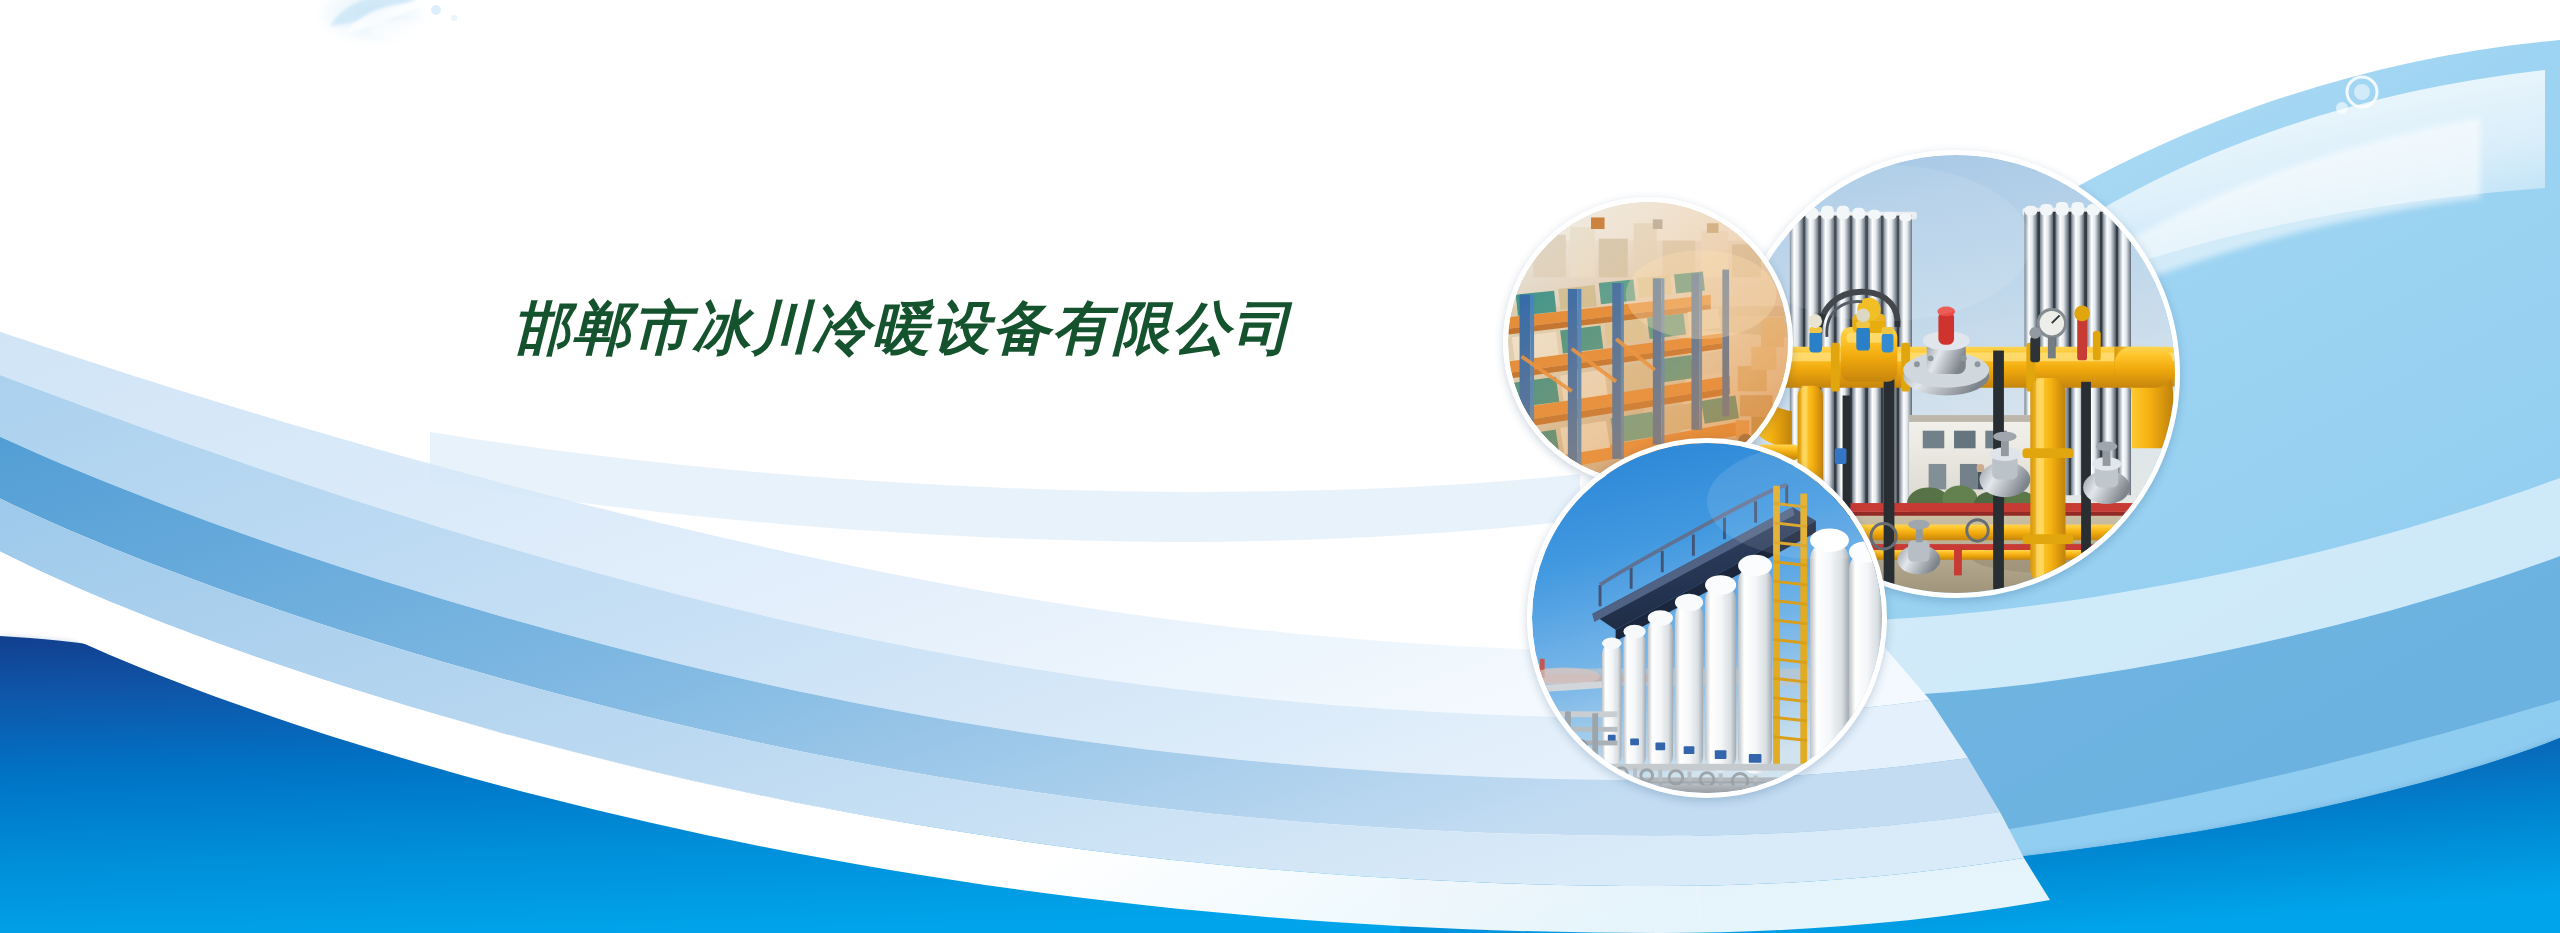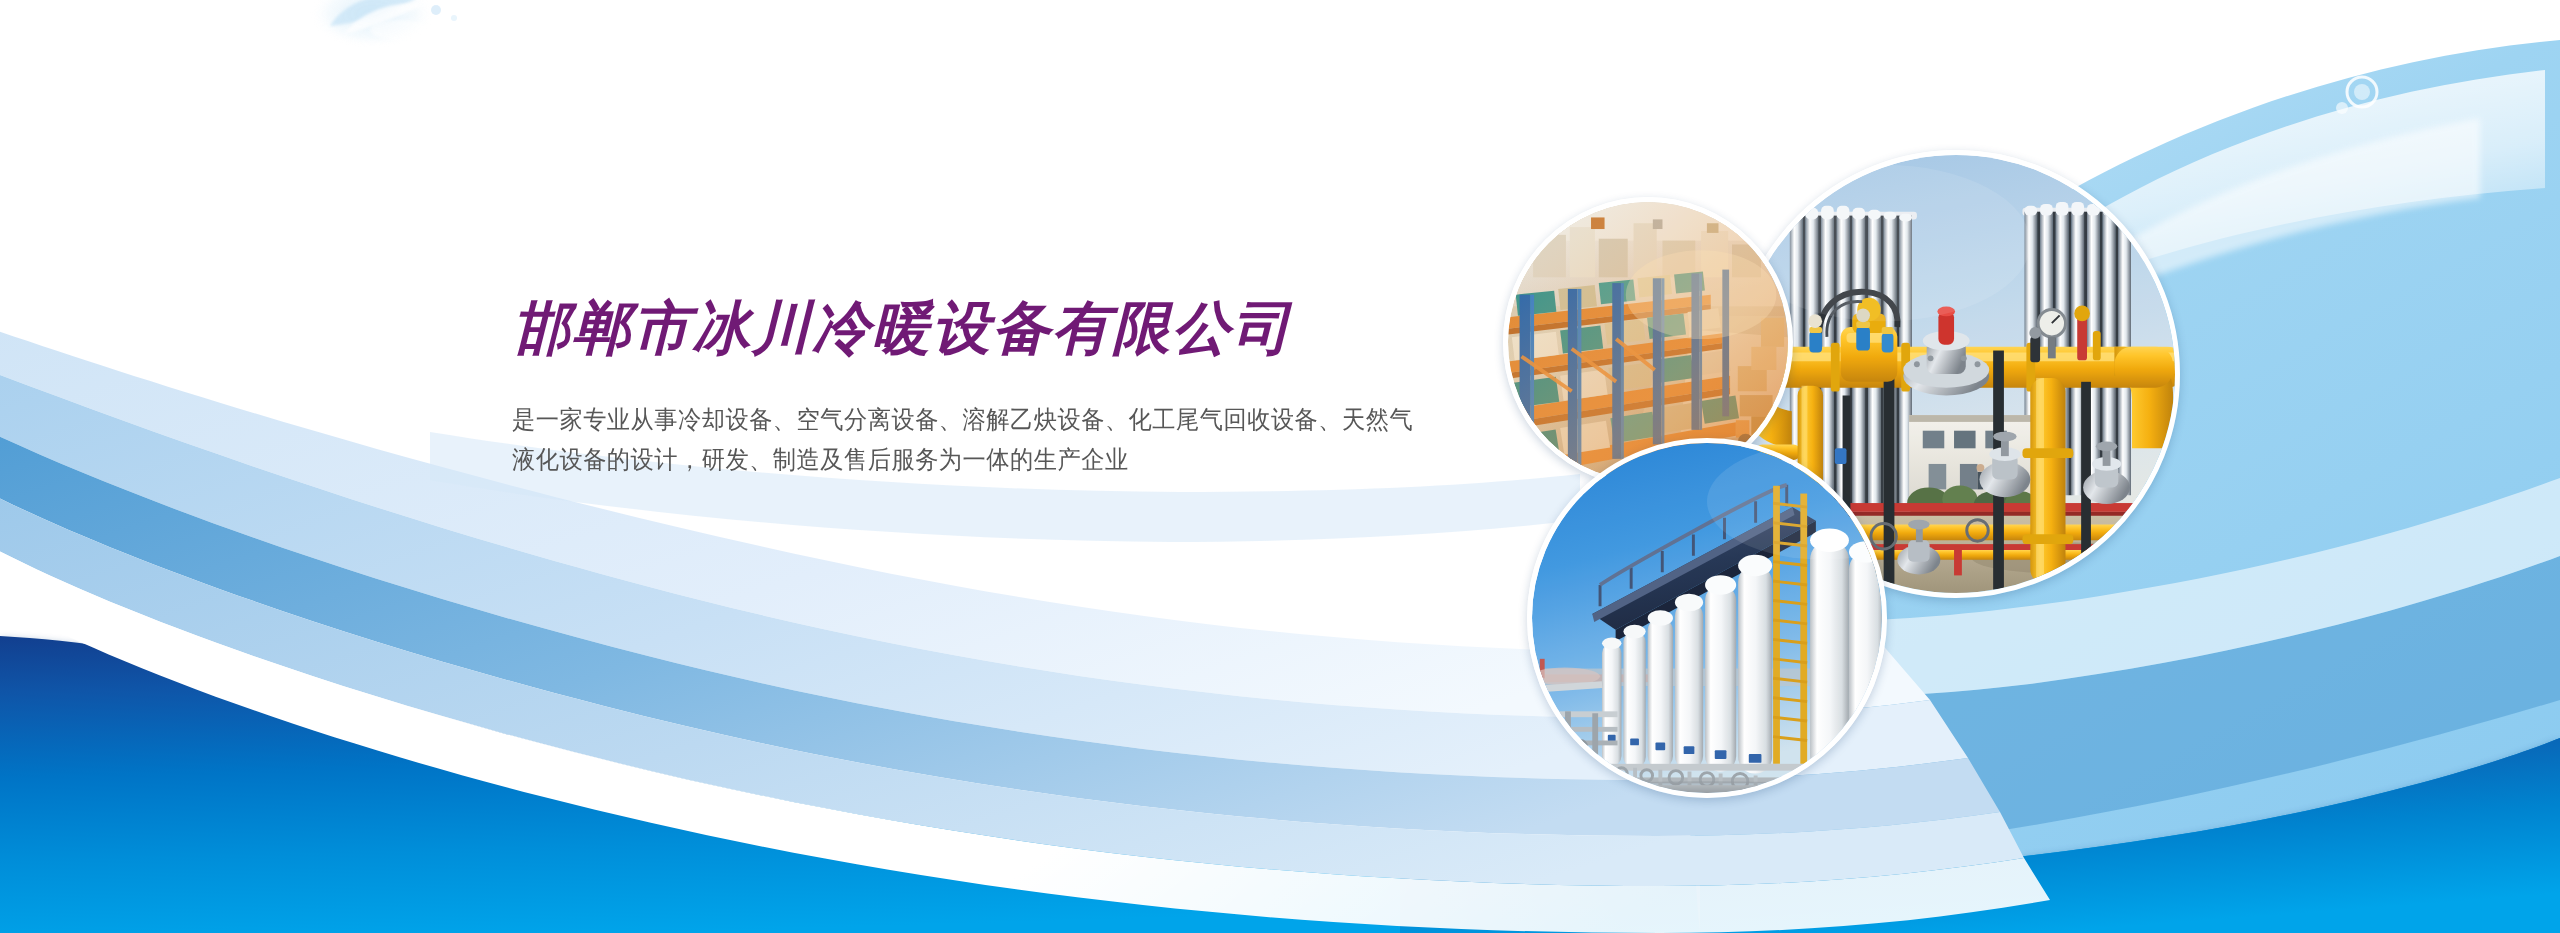--- a/index.html
+++ b/index.html
@@ -39,21 +39,21 @@
   }
 
   #company-title {
     margin: 0;
     font-family: "Liberation Serif", "DejaVu Serif", serif;
     font-size: 58px;
     line-height: 1.08;
     font-weight: bold;
     font-style: italic;
     letter-spacing: 2px;
-    color: #701a75;
+    color: #14532d;
     white-space: nowrap;
     text-shadow: 1px 1px 0 rgba(255,255,255,.75);
   }
 
   #tagline {
     margin: 38px 0 0 0;
     width: 1000px;
   }
   .tagline-line {
     display: block;
@@ -294,24 +294,20 @@
                C1340,492 1470,486 1580,474
                L1580,520
                C1460,534 1320,542 1170,542
                C890,540 630,514 430,480 Z" fill="#d5e8f7"></path>
     </g>
   </svg>
 
   <div id="text-block">
     <h1 id="company-title">邯郸市冰川冷暖设备有限公司</h1>
 
-    <div id="tagline">
-      <span class="tagline-line">是一家专业从事冷却设备、空气分离设备、溶解乙炔设备、化工尾气回收设备、天然气</span>
-      <span class="tagline-line">液化设备的设计，研发、制造及售后服务为一体的生产企业</span>
-    </div>
   </div>
 
   <div class="photo-circle" id="circle-warehouse">
     <svg viewBox="0 0 290 290" xmlns="http://www.w3.org/2000/svg" aria-hidden="true">
       <defs>
         <clipPath id="clipWh">
             <circle cx="145" cy="145" r="145"></circle>
           </clipPath>
         <linearGradient id="whFloor" x1="0" y1="0" x2="0.6" y2="1">
           <stop offset="0%" stop-color="#c9b99a"></stop>

